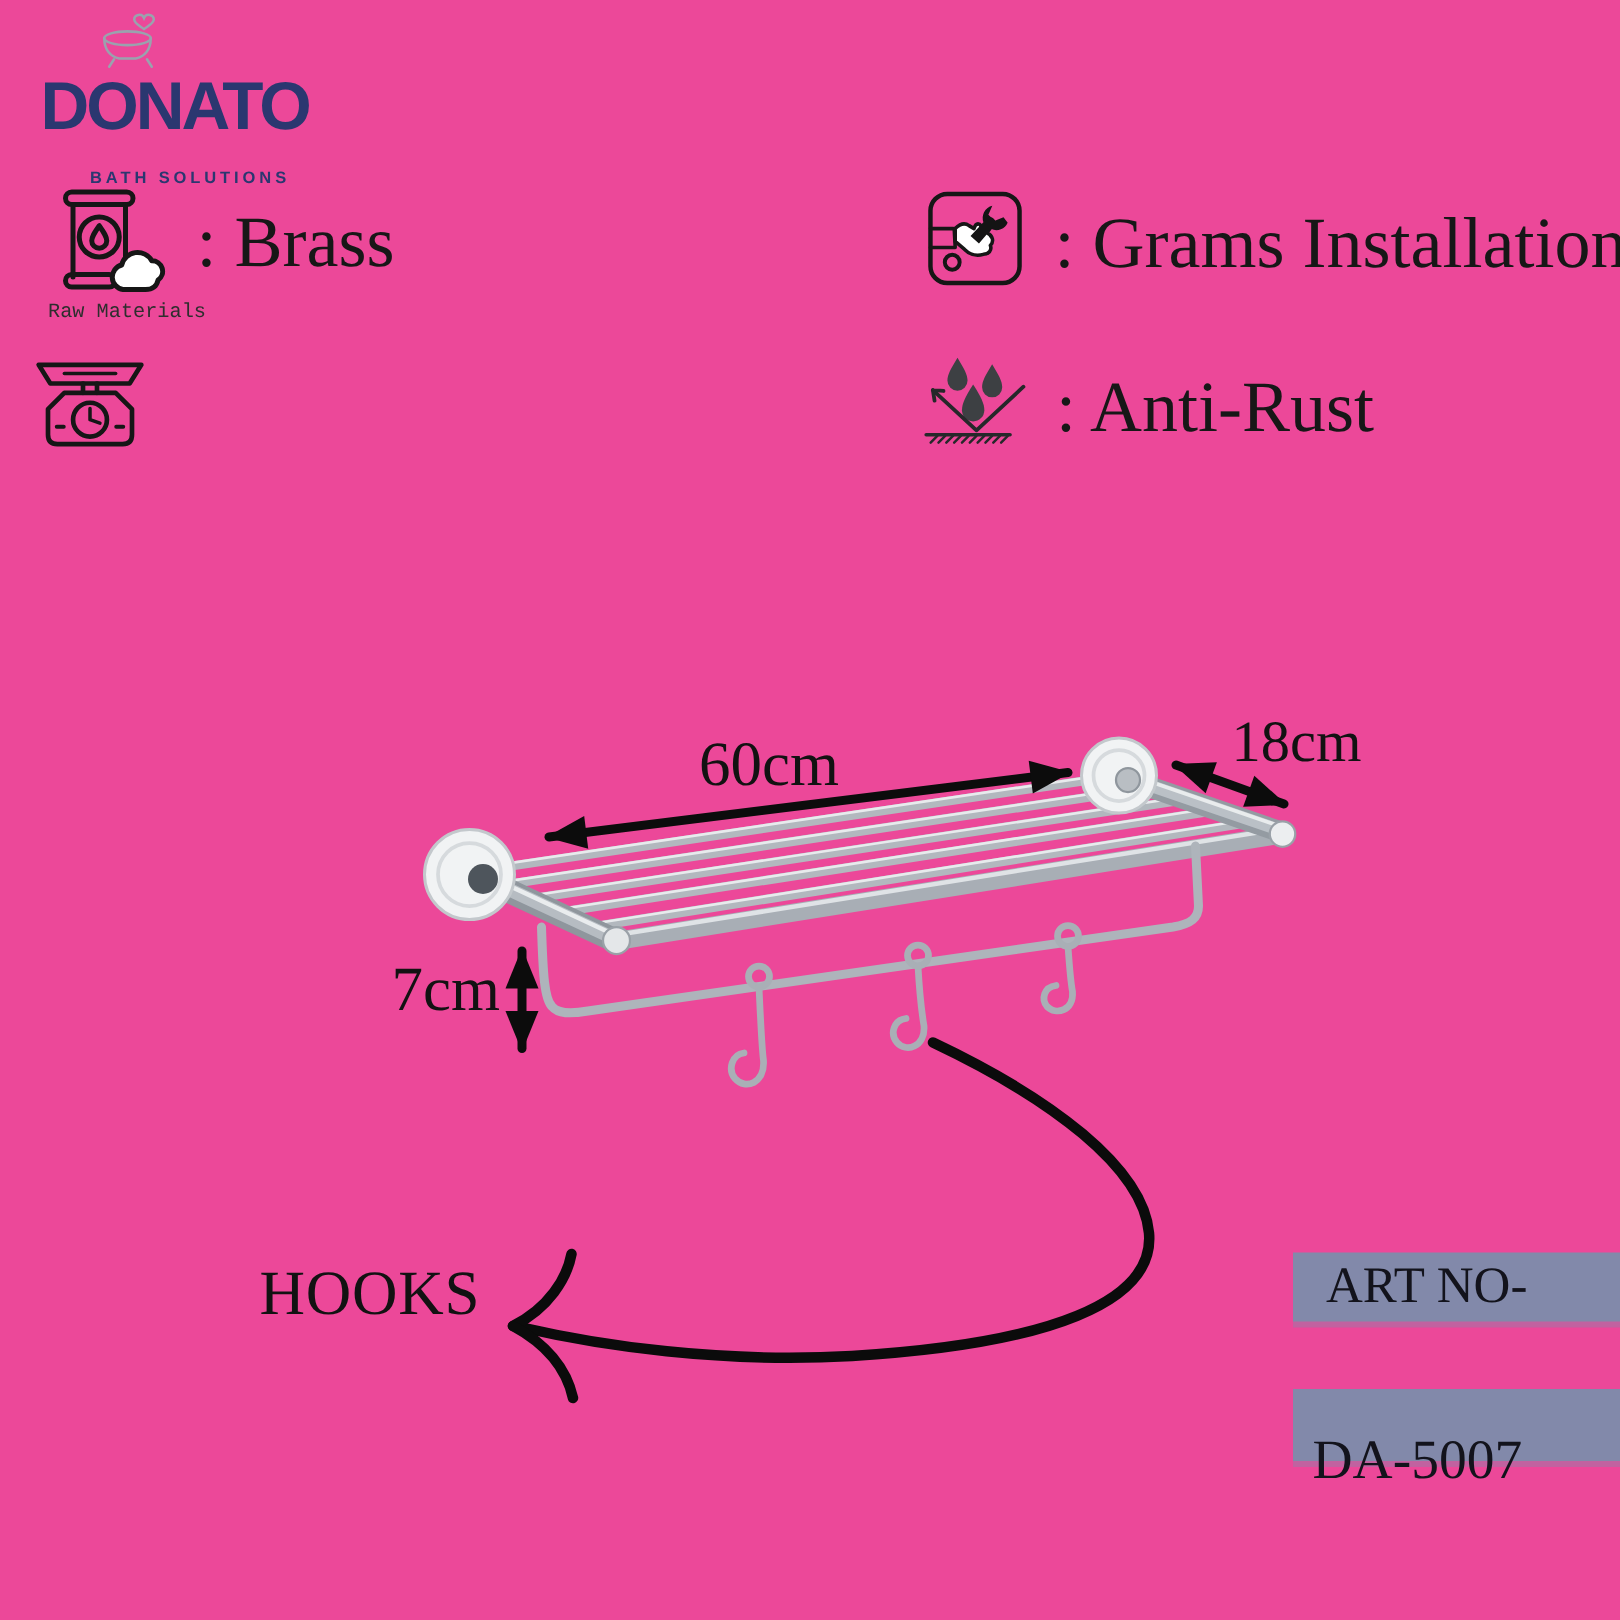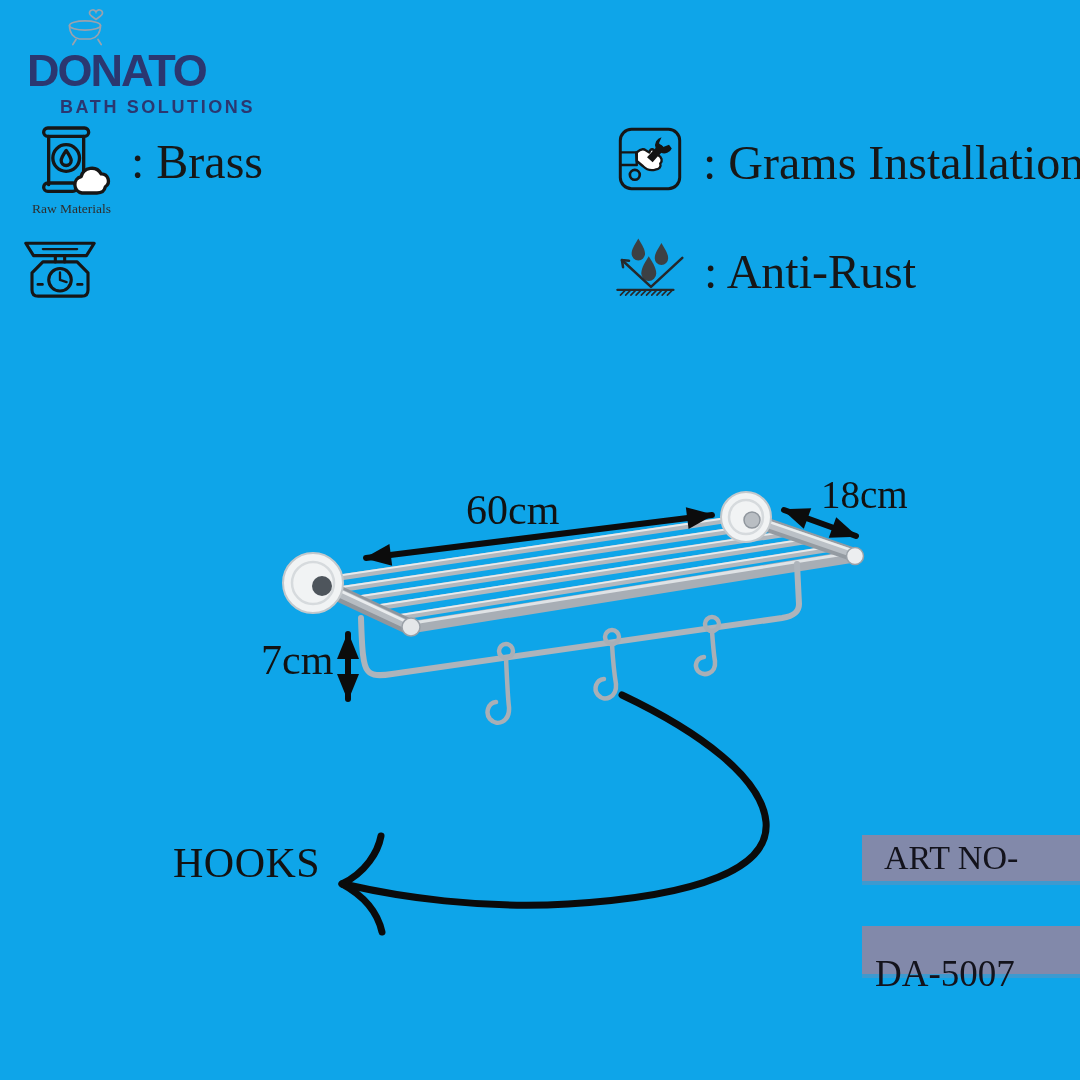--- a/index.html
+++ b/index.html
@@ -1,26 +1,26 @@
 <!DOCTYPE html>
 <html><head>
 <meta charset="utf-8">
 <style>
   html,body{margin:0;padding:0;background:#ffffff;}
   body{width:1080px;height:1080px;font-family:"Liberation Serif",serif;}
-  .canvas{position:relative;width:1080px;height:1080px;background:#0ea5e9;overflow:hidden;}
+  .canvas{position:relative;width:1080px;height:1080px;background:#ec4899;overflow:hidden;}
   .abs{position:absolute;}
   
   .brand-name{font-family:"Liberation Sans",sans-serif;font-weight:700;font-size:45px;
               letter-spacing:-2px;color:#2b3770;line-height:1;}
-  .brand-tagline{font-family:"Liberation Sans",sans-serif;font-weight:700;font-size:18px;
-                 letter-spacing:2.6px;color:#2b3770;margin-top:4px;margin-left:33px;}
+  .brand-tagline{font-family:"Liberation Sans",sans-serif;font-weight:700;font-size:11px;
+                 letter-spacing:2.6px;color:#2b3770;margin-top:20px;margin-left:33px;}
   
   .feat-label{font-size:48px;color:#171717;line-height:1.1;white-space:nowrap;}
-  .feat-caption{font-family:Liberation Serif, serif;font-size:13.5px;color:#2e2e2e;white-space:nowrap;}
+  .feat-caption{font-family:Liberation Mono, monospace;font-size:13.5px;color:#2e2e2e;white-space:nowrap;}
   
   .dim-label{font-size:42px;color:#121212;line-height:1;white-space:nowrap;}
   
   .art-box{position:absolute;left:862px;width:218px;background:#8289aa;
            box-shadow:0 4px 0 rgba(130,137,170,0.40);}
   .art-text{color:#13131c;white-space:nowrap;}
   svg{display:block;}
 </style>
 </head>
 <body>

